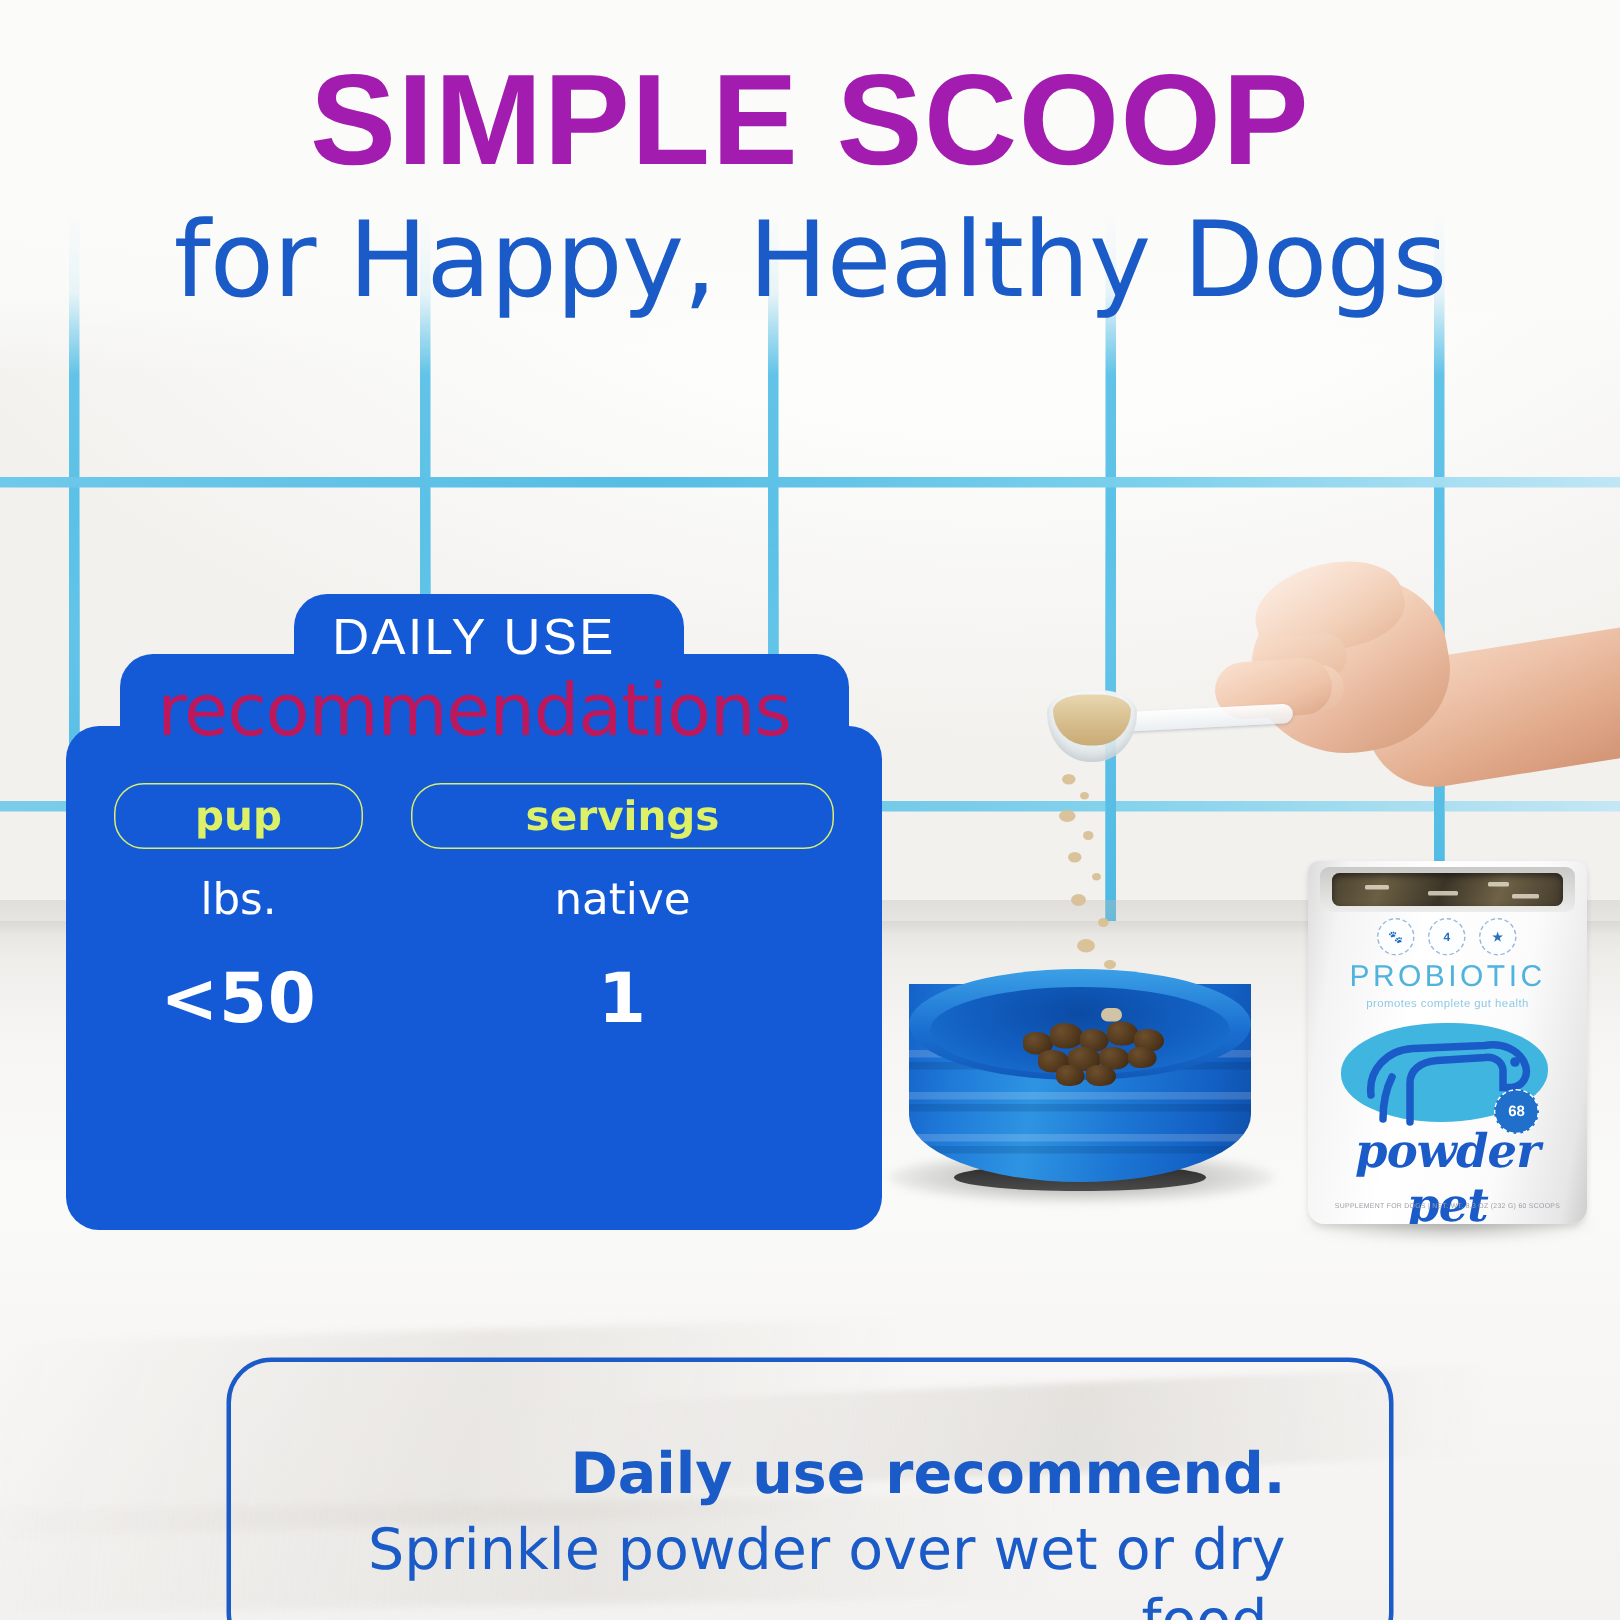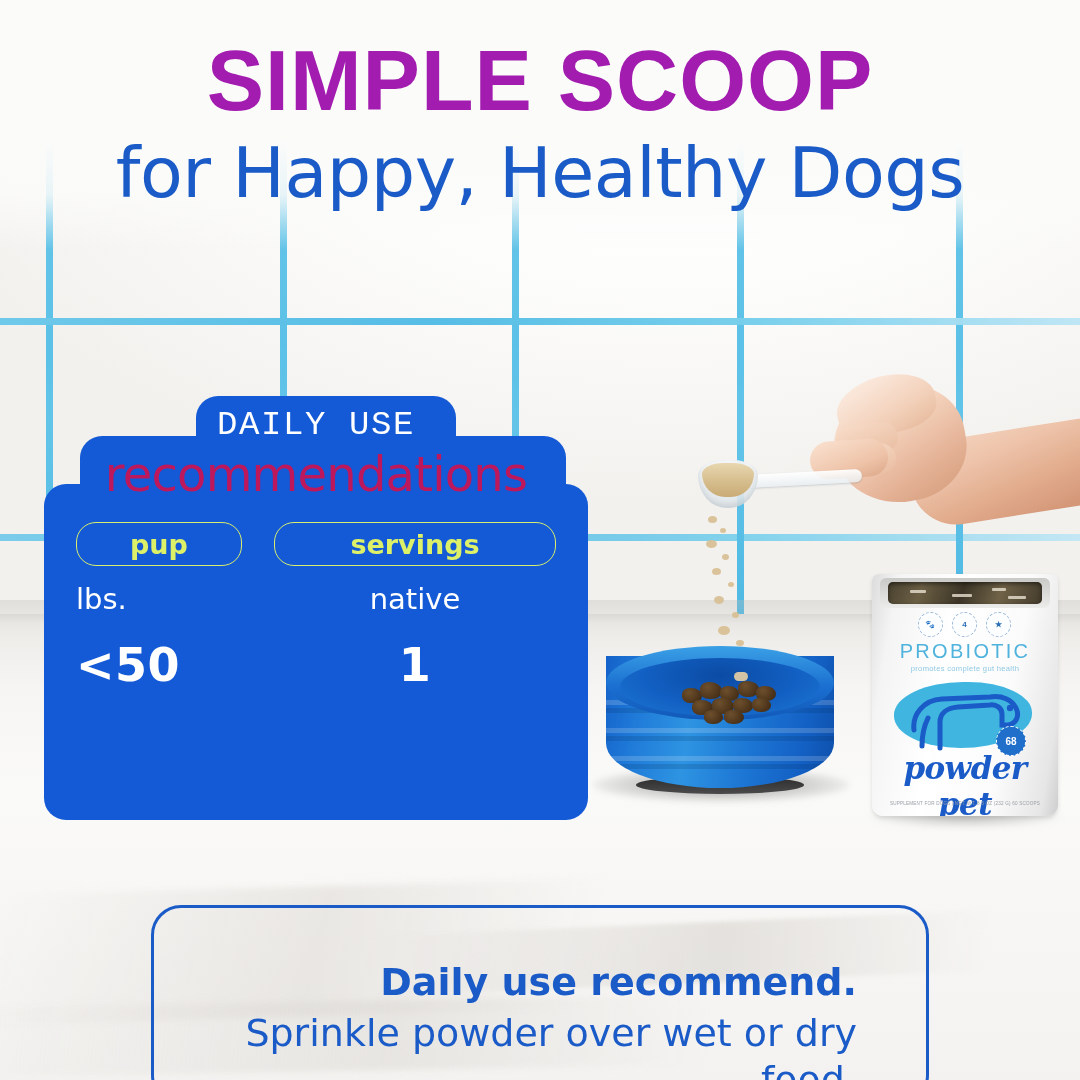--- a/index.html
+++ b/index.html
@@ -147,32 +147,32 @@
     display:flex;align-items:center;justify-content:center;}
 
   
   .card{position:absolute;left:44px;top:396px;width:544px;height:424px;z-index:8;}
   .card-step{position:absolute;background:#1459d6;}
   .step-top{left:152px;top:0;width:260px;height:58px;border-radius:22px 22px 0 0;}
   .step-mid{left:36px;top:40px;width:486px;height:66px;border-radius:22px 22px 0 0;}
   .step-body{left:0;top:88px;width:544px;height:336px;border-radius:22px;}
   .card-txt{position:absolute;z-index:9;}
   .daily-use{left:0;top:10px;width:544px;text-align:center;color:#fff;
-    font-size:34px;letter-spacing:1.6px;font-weight:400;font-family:Liberation Mono, monospace;}
+    font-size:34px;letter-spacing:1.6px;font-weight:400;font-family:Liberation Sans, sans-serif;}
   .recommendations{left:0;top:50px;width:544px;text-align:center;color:#be185d;
     font-size:48px;font-weight:400;font-family:"DejaVu Sans",sans-serif;letter-spacing:-.8px;}
   .pills{position:absolute;left:32px;top:126px;width:480px;display:flex;gap:32px;z-index:9;}
   .pill{flex:0 0 auto;border:1.6px solid #d9ee6e;border-radius:20px;height:44px;
     display:flex;align-items:center;justify-content:center;
     color:#dcf068;font-size:27px;font-weight:700;font-family:"DejaVu Sans",sans-serif;}
   .pill.pup{width:166px;}
   .pill.servings{width:282px;}
   .tbl{position:absolute;left:32px;top:186px;width:480px;z-index:9;color:#fff;}
   .tbl-row{display:flex;}
-  .tbl-row .c1{width:166px;}
+  .tbl-row .c1{width:166px;text-align:center;}
   .tbl-row .c2{width:282px;margin-left:32px;text-align:center;}
   .tbl-head{font-size:29px;font-family:"DejaVu Sans",sans-serif;padding-bottom:10px;}
   .tbl-data{font-size:46px;font-weight:700;font-family:"DejaVu Sans",sans-serif;padding:12px 0;letter-spacing:.5px;}
 
   
   .footbox{position:absolute;left:151px;top:905px;width:778px;height:200px;
     border:3.4px solid #1a5bc8;border-radius:30px;z-index:7;}
   .foot-txt{position:absolute;left:151px;top:960px;width:706px;text-align:right;z-index:8;}
   .foot-l1{color:#1a5bc8;font-size:38px;font-weight:700;font-family:"DejaVu Sans",sans-serif;line-height:1.2;}
   .foot-l2{color:#1a5bc8;font-size:38px;font-weight:400;font-family:"DejaVu Sans",sans-serif;line-height:1.25;margin-top:4px;}

